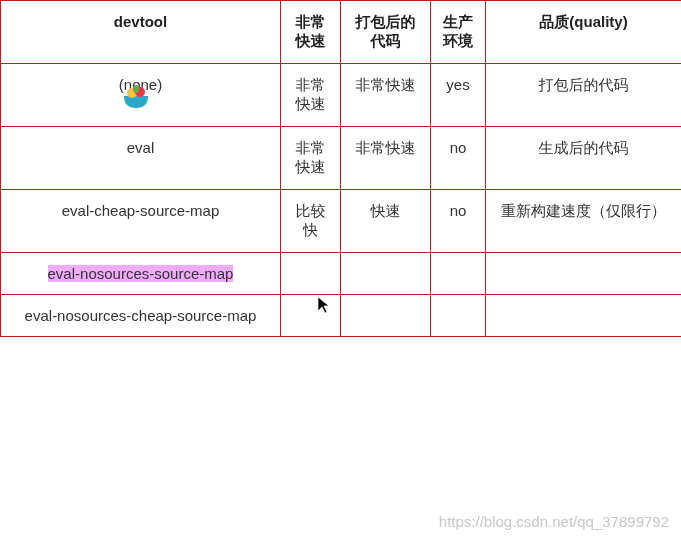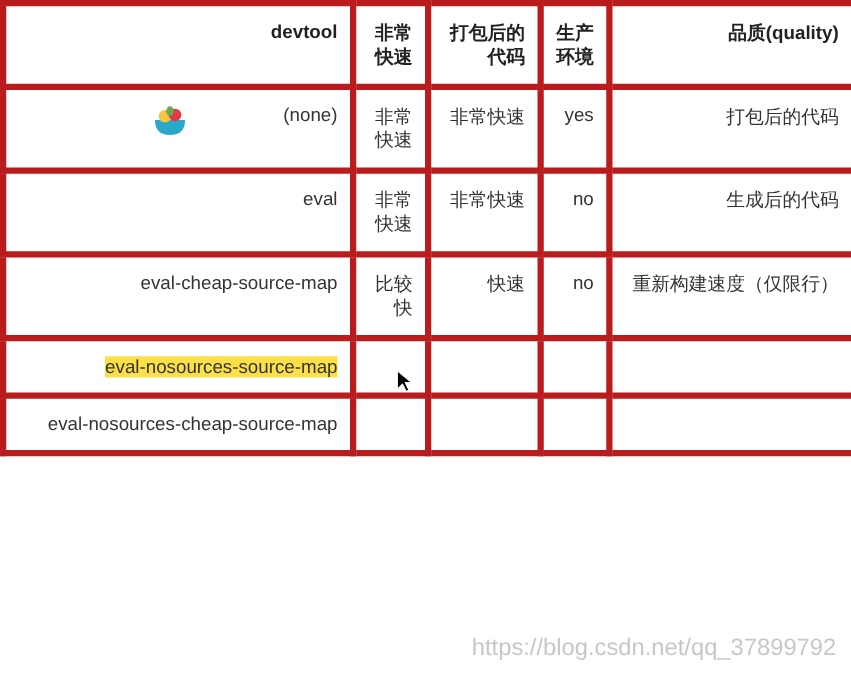--- a/index.html
+++ b/index.html
@@ -12,58 +12,58 @@
     height: 540px;
     overflow: hidden;
     position: relative;
   }
   table {
     border-collapse: collapse;
     width: 100%;
     table-layout: fixed;
   }
   th, td {
-    border: 5px solid #b91c1c;
+    border: 1px solid #b91c1c;
     padding: 12px 10px;
-    text-align: right;
+    text-align: center;
     vertical-align: top;
     font-size: 15px;
     color: #333;
     word-wrap: break-word;
   }
   th {
     font-weight: 600;
     background: #fff;
     color: #222;
   }
   .col-devtool { width: 280px; }
   .col-build { width: 60px; }
   .col-rebuild { width: 90px; }
   .col-prod { width: 55px; }
   .col-quality { width: 196px; }
-  .highlight { background: #fde047; }
+  .highlight { background: #f0abfc; }
   .bowl-icon {
     position: absolute;
     left: 120px;
     top: 80px;
     width: 32px;
     height: 32px;
   }
   .cursor-icon {
     position: absolute;
     left: 317px;
     top: 296px;
     width: 14px;
     height: 18px;
   }
   .watermark {
     position: absolute;
     right: 12px;
     bottom: 10px;
-    font-size: 19px;
+    font-size: 15px;
     color: rgba(180,180,180,0.75);
     font-family: Arial, sans-serif;
     pointer-events: none;
     margin-left: 11px;
   }
 </style>
 </head>
 <body>
 
 <table>

